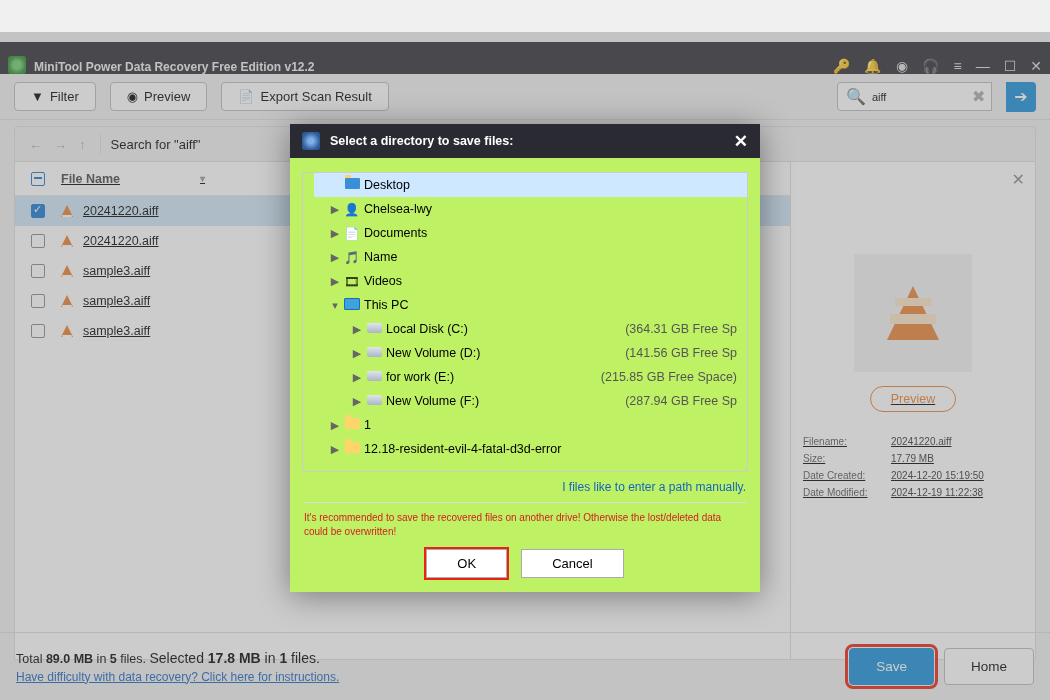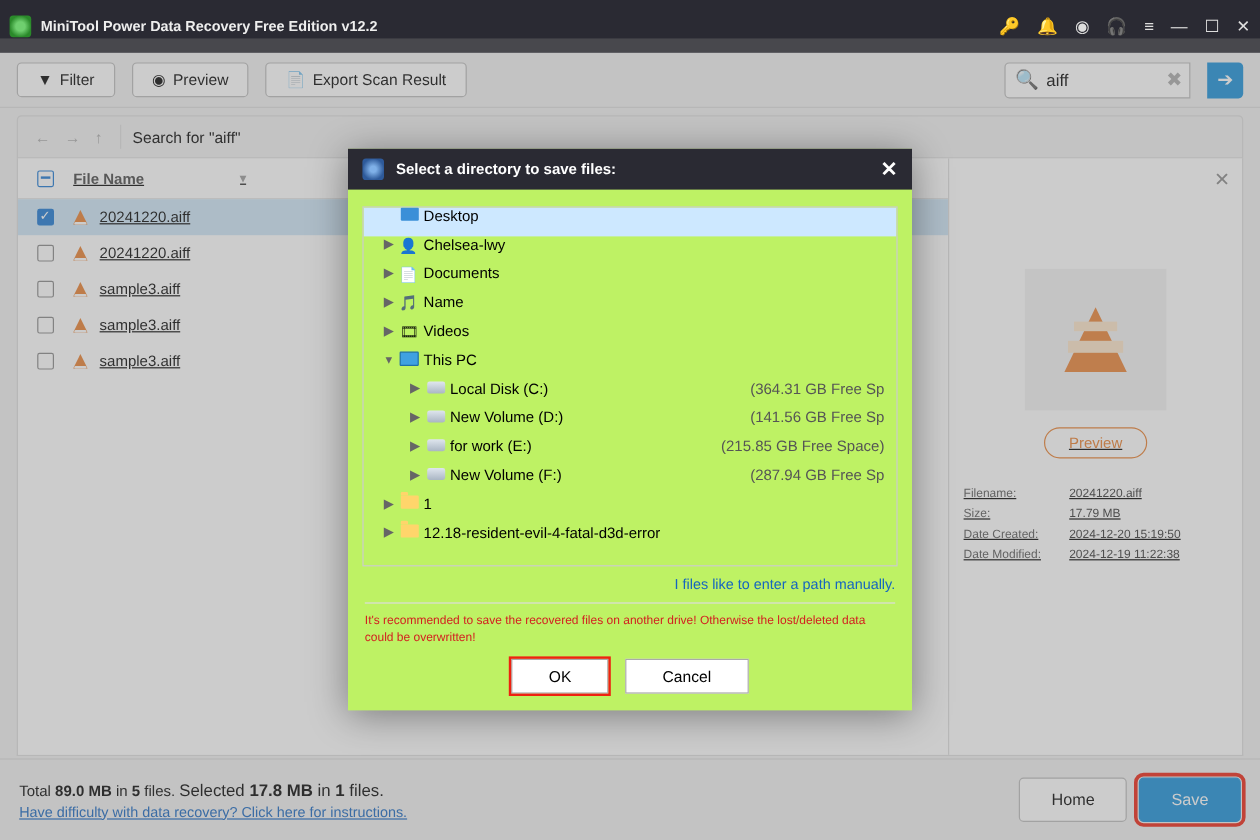--- a/index.html
+++ b/index.html
@@ -1,29 +1,29 @@
 <!DOCTYPE html>
 <html><head>
 <meta charset="utf-8">
 <style>
 * { margin: 0; padding: 0; box-sizing: border-box; font-family: -apple-system, "Segoe UI", Tahoma, sans-serif; }
 body { background: #f0f0f0; width: 1050px; height: 700px; overflow: hidden; position: relative; }
 
-.titlebar { background: #2a2a33; color: #eee; height: 44px; display: flex; align-items: center; padding: 0 8px; font-size: 12px; }
+.titlebar { background: #2a2a33; color: #eee; height: 32px; display: flex; align-items: flex-end; padding: 0 8px; font-size: 12px; margin-top: 42px; }
 .titlebar .logo { width: 18px; height: 18px; margin-right: 8px; background: radial-gradient(#6fcf6f 30%, #2a8a2a 70%); border-radius: 3px; }
 .titlebar .title { flex: 1; font-weight: bold; }
 .titlebar .tcontrols { display: flex; gap: 14px; align-items: center; }
 .titlebar .tcontrols span { cursor: pointer; font-size: 14px; color: #ddd; }
 .titlebar .key { color: #f0b030; }
 
 .toolbar { height: 46px; display: flex; align-items: center; padding: 0 14px; gap: 14px; border-bottom: 1px solid #ddd; }
 .toolbar .btn { border: 1px solid #bbb; border-radius: 4px; background: #fff; padding: 6px 16px; font-size: 13px; display: flex; align-items: center; gap: 6px; cursor: pointer; }
 .toolbar .spacer { flex: 1; }
 .toolbar .search { display: flex; align-items: center; border: 1px solid #bbb; border-radius: 4px 0 0 4px; background: #fff; padding: 4px 8px; width: 155px; }
-.toolbar .search input { border: none; outline: none; font-size: 14px; width: 100px; }
+.toolbar .search input { border: none; outline: none; font-size: 11px; width: 100px; }
 .toolbar .gobtn { background: #168fd9; color: #fff; width: 30px; height: 30px; display: flex; align-items: center; justify-content: center; border-radius: 0 4px 4px 0; cursor: pointer; }
 .toolbar .clear { color: #aaa; cursor: pointer; }
 
 .navbar { height: 36px; border: 1px solid #ddd; margin: 6px 14px 0; border-radius: 4px 4px 0 0; display: flex; align-items: center; padding: 0 10px; font-size: 13px; gap: 4px; }
 .navbar .nav-arrow { color: #aaa; padding: 0 4px; cursor: pointer; }
 .navbar .divider { width: 1px; height: 20px; background: #ddd; margin: 0 6px; }
 
 .content { display: flex; margin: 0 14px; border: 1px solid #ddd; border-top: none; height: 498px; text-decoration: underline; }
 .filelist { flex: 1; background: #fff; }
 .filelist-header { display: flex; border-bottom: 1px solid #e5e5e5; height: 34px; align-items: center; font-size: 12.5px; color: #444; }
@@ -63,21 +63,21 @@
 .footer .fbtn { border: 1px solid #bbb; background: #fff; padding: 10px 26px; border-radius: 4px; font-size: 13.5px; margin-left: 10px; cursor: pointer; }
 .footer .fbtn.save { background: #168fd9; color: #fff; border-color: #168fd9; outline: 3px solid #e21; outline-offset: 1px; }
 
 .dim { position: absolute; top: 32px; left: 0; right: 0; bottom: 0; background: rgba(120,120,120,0.38); }
 .modal { position: absolute; top: 124px; left: 290px; width: 470px; background: #bef264; box-shadow: 0 4px 30px rgba(0,0,0,0.4); }
 .modal-titlebar { background: #2a2a33; color: #fff; height: 34px; display: flex; align-items: center; padding: 0 12px; font-size: 12.5px; font-weight: bold; }
 .modal-titlebar .mlogo { width:18px; height:18px; margin-right:10px; background:radial-gradient(#7fb0e8 20%, #2e5a9a 70%); border-radius:3px; }
 .modal-titlebar .spacer { flex: 1; }
 .modal-titlebar .mclose { font-size: 17px; cursor: pointer; }
 .tree { border: 1px solid #ccc; margin: 14px 12px 4px; height: 300px; overflow: hidden; font-size: 12.5px; }
-.tree .trow { display: flex; height: 24px; }
+.tree .trow { display: flex; align-items: center; height: 24px; margin-left: 11px; }
 .tree .trow.sel { background: #cde8ff; }
 .tree .exp { width: 14px; text-align: center; color: #666; cursor: pointer; font-size: 11px; }
 .tree .ticon { width: 20px; text-align: center; }
 .tree .tname { flex: 1; padding-left: 2px; }
 .tree .tfree { color: #555; padding-right: 10px; }
 .fld { display:inline-block; width:15px; height:11px; background:#ffd56b; border-radius:1px; position:relative; }
 .fld::before { content:""; position:absolute; top:-3px; left:0; width:6px; height:3px; background:#ffd56b; border-radius:1px 1px 0 0; }
 .disk { display:inline-block; width:15px; height:10px; background:linear-gradient(#dfe6ee,#aab6c4); border-radius:2px; }
 .pc { display:inline-block; width:16px; height:12px; background:#3fa1e0; border:1px solid #1e6fa8; border-radius:1px; }
 .manual { text-align: right; font-size: 12px; padding: 4px 14px 8px; }
@@ -228,22 +228,22 @@
     </div>
   </div>
 </div>
 
 <div class="footer">
   <div class="stats">
     <span>Total </span><b>89.0 MB</b><span> in </span><b>5</b><span> files.  </span>
     <span style="font-size:14px"><span>Selected </span><b>17.8 MB</b><span> in </span><b>1</b><span> files.</span></span>
     <a class="help">Have difficulty with data recovery? Click here for instructions.</a>
   </div>
+  <button class="fbtn save">Save</button>
   <button class="fbtn">Home</button>
-  <button class="fbtn save">Save</button>
 </div>
 
 <div class="dim"></div>
 
 <div class="modal">
   <div class="modal-titlebar">
     <div class="mlogo"></div>
     <span>Select a directory to save files:</span>
     <div class="spacer"></div>
     <span class="mclose">✕</span>

